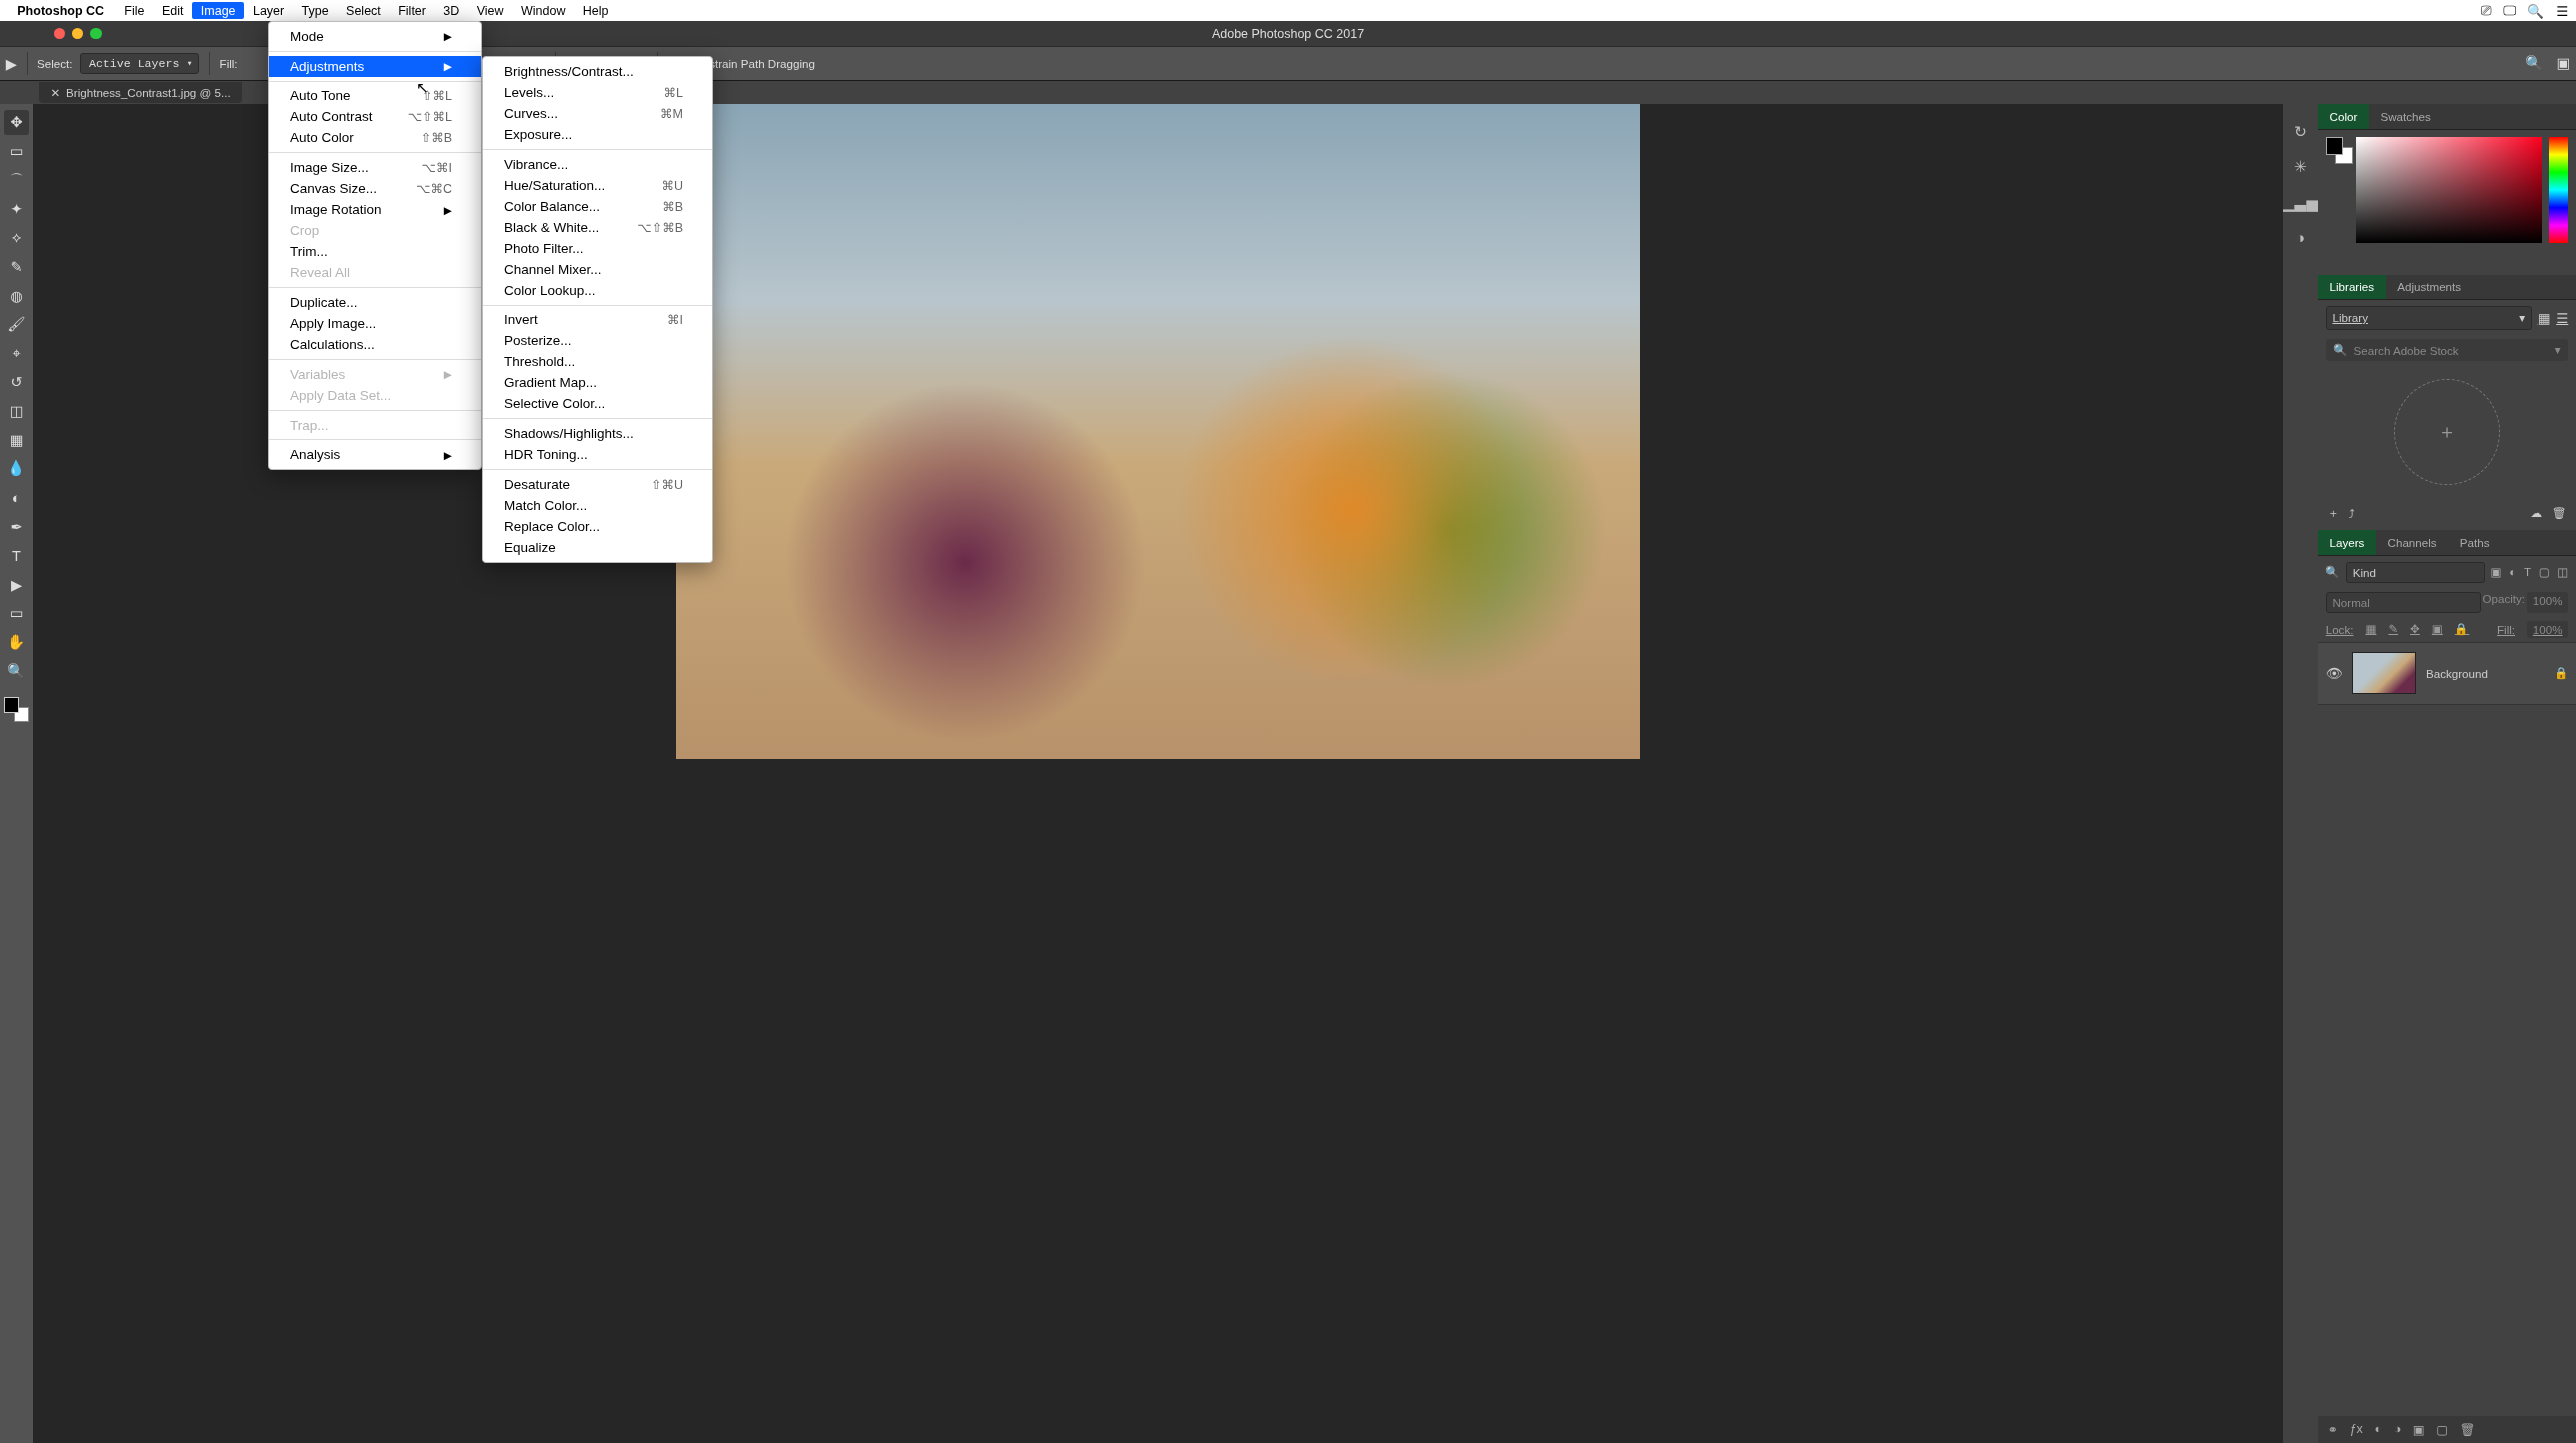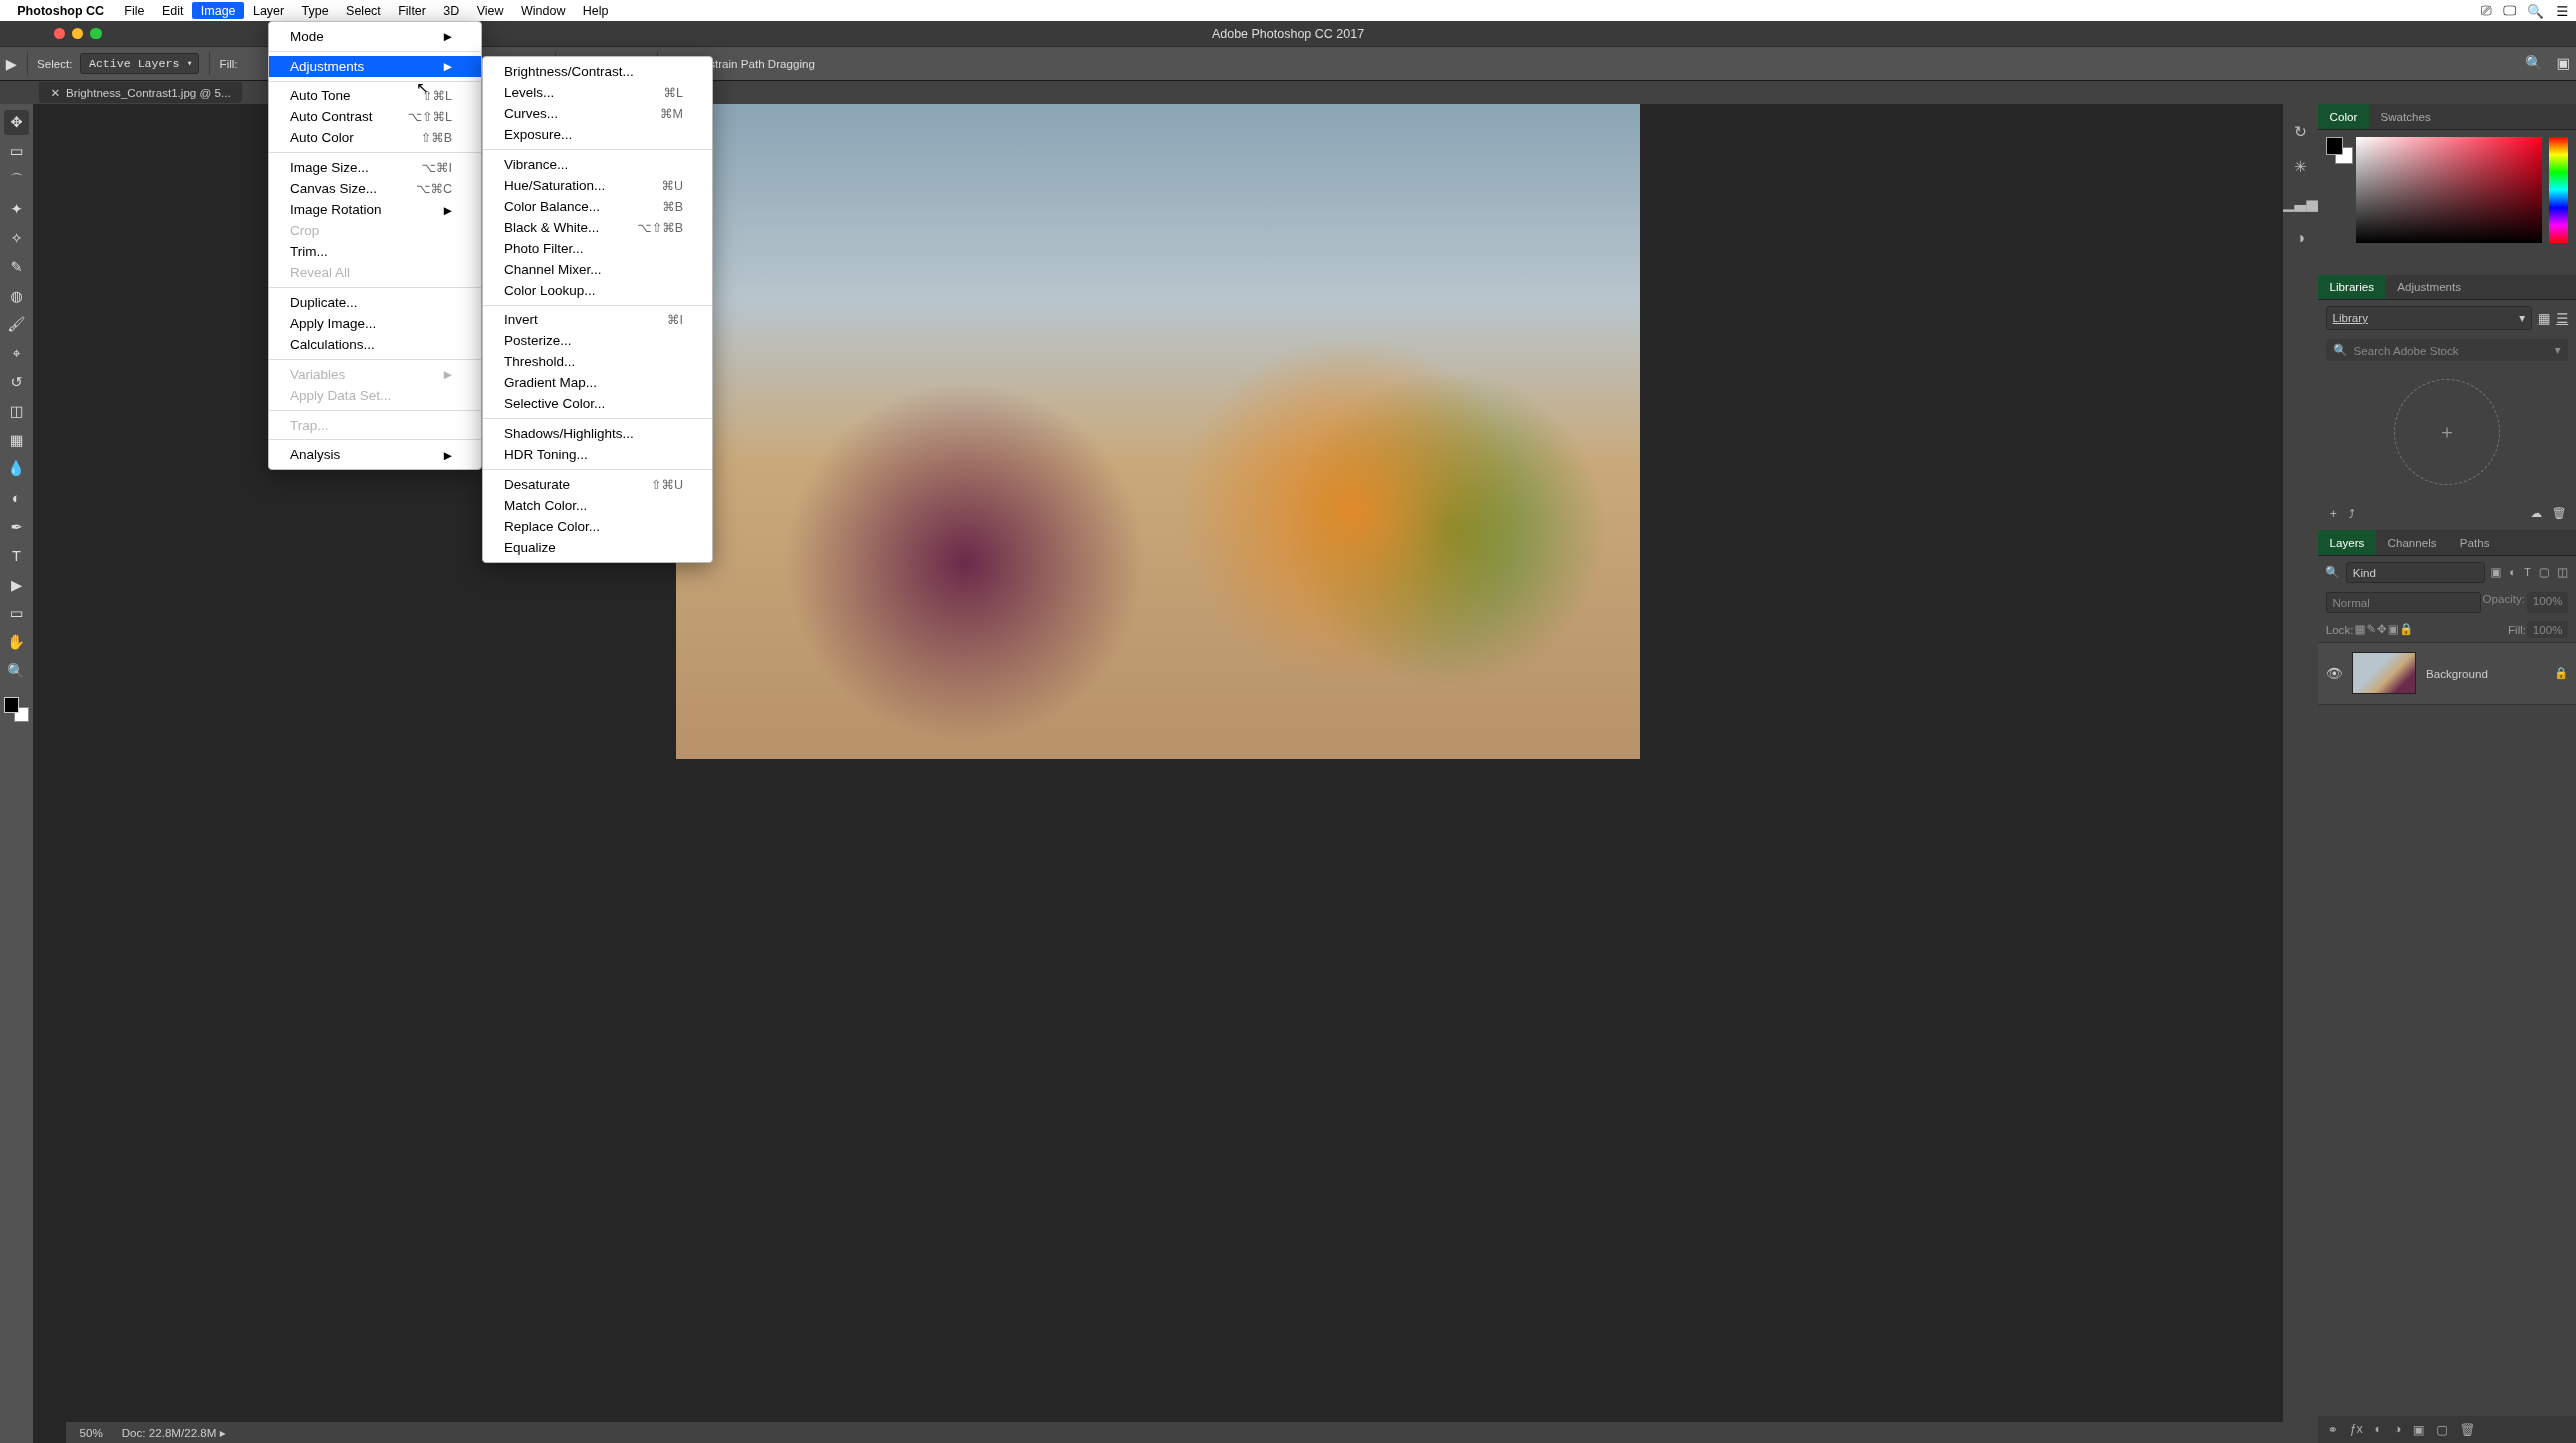--- a/index.html
+++ b/index.html
@@ -83,21 +83,21 @@
 .lib-bottom .spacer{flex:1;}
 
 .layers-panel{flex:1;display:flex;flex-direction:column;}
 .layer-controls{padding:5.8px 7.7px;display:flex;gap:5.8px;align-items:center;}
 .kind{flex:1;background:#3a3a3a;border:1px solid #2a2a2a;border-radius:2.9px;padding:2.9px 5.8px;}
 .small-icons{font-size:11.6px;color:#aaa;display:flex;gap:7.7px;}
 .blend-row{padding:3.9px 7.7px;display:flex;gap:2px;}
 .blend{flex:1;background:#3a3a3a;border:1px solid #2a2a2a;border-radius:2.9px;padding:2.9px 5.8px;color:#888;}
 .opacity-label{color:#888;}
 .opacity-val{background:#3a3a3a;padding:1.9px 5.8px;border-radius:2.9px;color:#888;}
-.lock-row{padding:3.9px 7.7px;display:flex;gap:1px;align-items:center;color:#999;}
+.lock-row{padding:3.9px 7.7px;display:flex;gap:12px;align-items:center;color:#999;text-decoration:underline;}
 .layer-item{display:flex;align-items:center;gap:9.6px;padding:9.6px 7.7px;background:#4a4a4a;border-top:1px solid #333;border-bottom:1px solid #333;}
 .layer-eye{font-size:13.5px;}
 .layer-thumb{width:64px;height:42px;background:linear-gradient(135deg,#b8c5cc 40%,#c9a97a 60%,#6a2a4a 80%);border:1px solid #222;}
 .layer-lock{margin-left:auto;}
 .layers-bottom{margin-top:auto;background:#383838;padding:5.8px 9.6px;display:flex;gap:11.6px;color:#aaa;font-size:12.5px;}
 
 
 .dropdown { position:absolute; background:#fff; border:1px solid #bbb; border-radius:3.9px; box-shadow:0 5.8px 23px rgba(0,0,0,0.4); font-size:13.5px; color:#000; padding:3.9px 0; z-index:1000;}
 .dd-item{padding:2.9px 29px 2.9px 21px; display:flex; align-items:center; height:21px;}
 .dd-item .shortcut{margin-left:auto;color:#666;font-size:12.5px;}
@@ -189,24 +189,20 @@
       <div class="tool">✋</div>
       <div class="tool">🔍</div>
       <div class="fgbg">
         <div class="fg"></div>
         <div class="bg"></div>
       </div>
     </div>
 
   <div class="canvas-area">
     <div class="photo"></div>
-    <div class="status-bar">
-      <span>50%</span>
-      <span><span>Doc: 22.8M/22.8M</span> ▸</span>
-    </div>
   </div>
 
   <div class="mid-icons">
     <span>↻</span>
     <span>✳</span>
     <span>▁▃▅</span>
     <span>◑</span>
   </div>
 
   <div class="right-panels">

